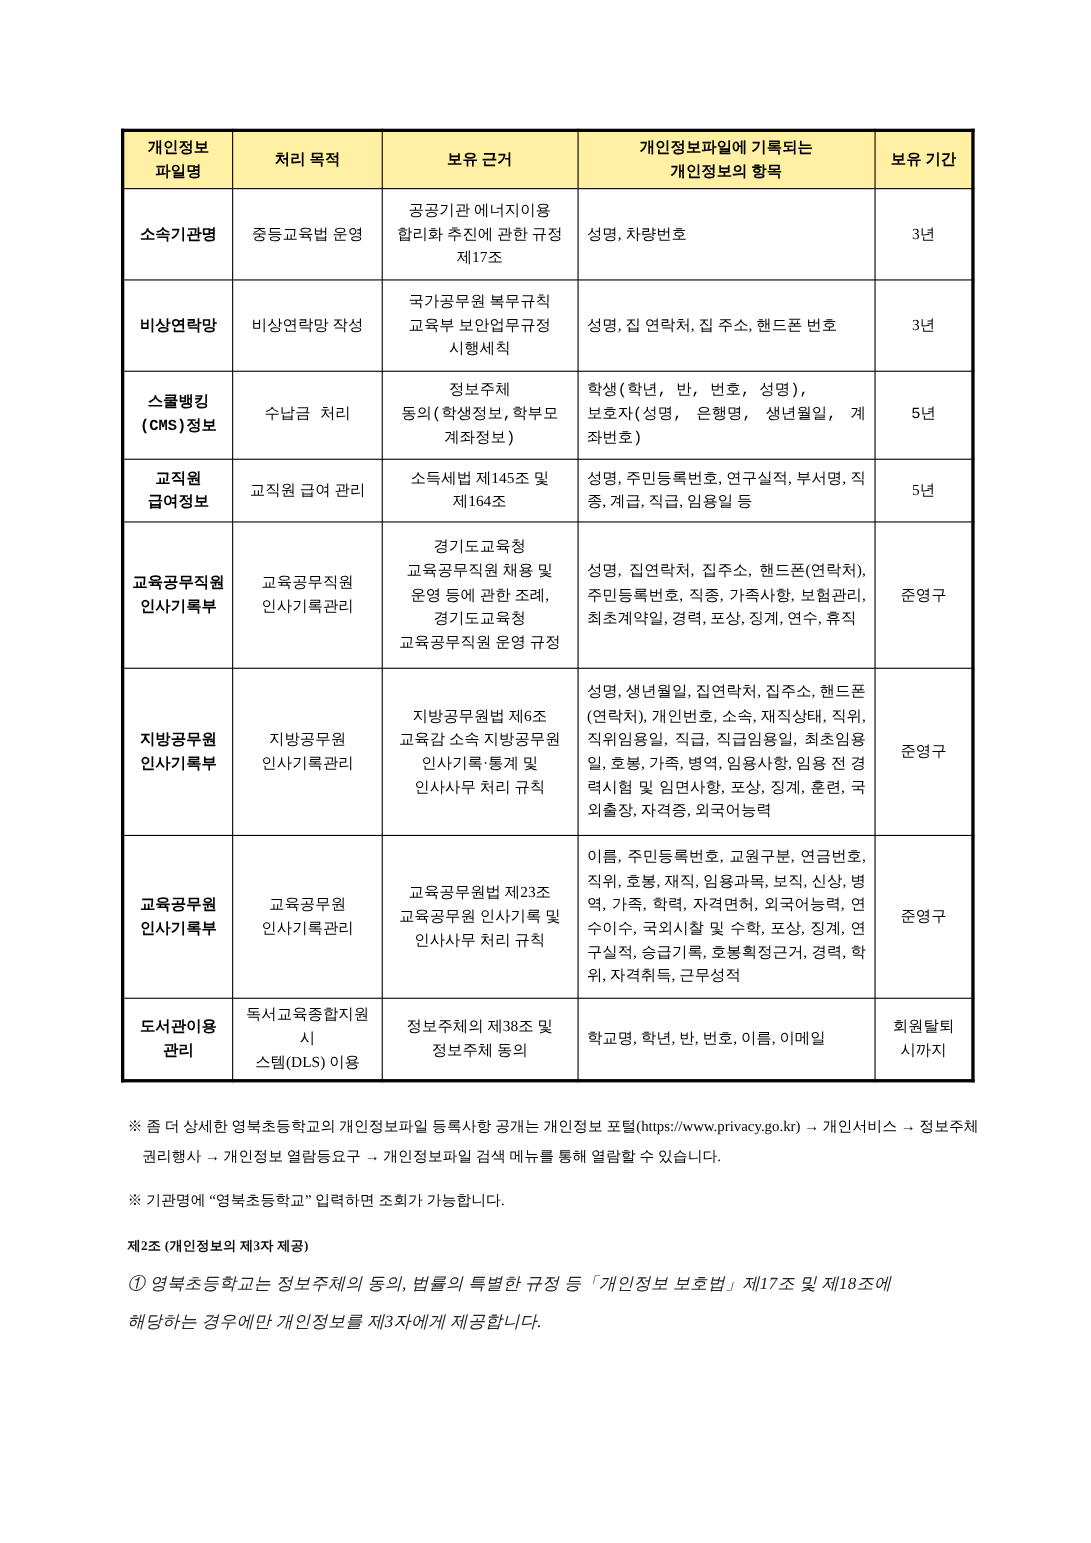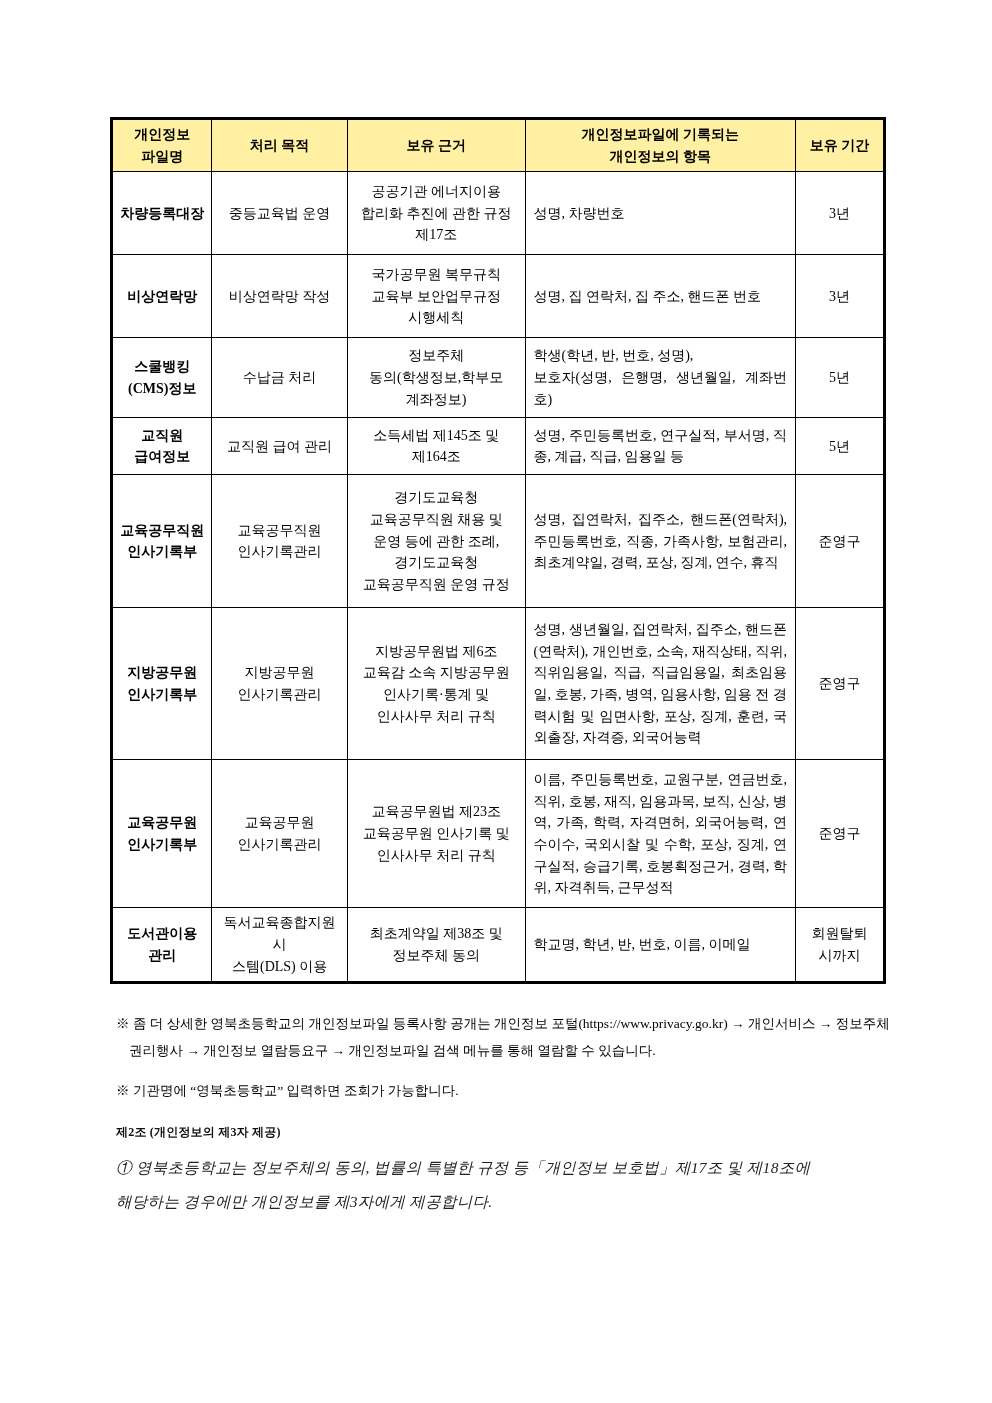--- a/index.html
+++ b/index.html
@@ -98,38 +98,38 @@
 파일명</th>
         <th>처리 목적</th>
         <th>보유 근거</th>
         <th>개인정보파일에 기록되는
 개인정보의 항목</th>
         <th>보유 기간</th>
       </tr>
     </thead>
     <tbody>
       <tr style="height:83px;">
-        <td class="col-file">차량등록대장</td>
+        <td class="col-file">소속기관명</td>
         <td>중등교육법 운영</td>
         <td>공공기관 에너지이용
 합리화 추진에 관한 규정
 제17조</td>
         <td class="col-items">성명, 차량번호</td>
         <td>3년</td>
       </tr>
       <tr style="height:83px;">
         <td class="col-file">비상연락망</td>
         <td>비상연락망 작성</td>
         <td>국가공무원 복무규칙
 교육부 보안업무규정
 시행세칙</td>
         <td class="col-items">성명, 집 연락처, 집 주소, 핸드폰 번호</td>
         <td>3년</td>
       </tr>
-      <tr style="height:80px;">
+      <tr style="height:80px;font-family:Liberation Mono, monospace;">
         <td class="col-file">스쿨뱅킹
 (CMS)정보</td>
         <td>수납금 처리</td>
         <td>정보주체
 동의(학생정보,학부모
 계좌정보)</td>
         <td class="col-items">학생(학년, 반, 번호, 성명),
 보호자(성명, 은행명, 생년월일, 계좌번호)</td>
         <td>5년</td>
       </tr>
@@ -176,21 +176,21 @@
 교육공무원 인사기록 및
 인사사무 처리 규칙</td>
         <td class="col-items">이름, 주민등록번호, 교원구분, 연금번호, 직위, 호봉, 재직, 임용과목, 보직, 신상, 병역, 가족, 학력, 자격면허, 외국어능력, 연수이수, 국외시찰 및 수학, 포상, 징계, 연구실적, 승급기록, 호봉획정근거, 경력, 학위, 자격취득, 근무성적</td>
         <td>준영구</td>
       </tr>
       <tr style="height:60px;">
         <td class="col-file">도서관이용
 관리</td>
         <td>독서교육종합지원시
 스템(DLS) 이용</td>
-        <td>최초계약일 제38조 및
+        <td>정보주체의 제38조 및
 정보주체 동의</td>
         <td class="col-items">학교명, 학년, 반, 번호, 이름, 이메일</td>
         <td>회원탈퇴
 시까지</td>
       </tr>
     </tbody>
   </table>
 
   <p class="note">※ 좀 더 상세한 영북초등학교의 개인정보파일 등록사항 공개는 개인정보 포털(https://www.privacy.go.kr) → 개인서비스 → 정보주체
 권리행사 → 개인정보 열람등요구 → 개인정보파일 검색 메뉴를 통해 열람할 수 있습니다.</p>

